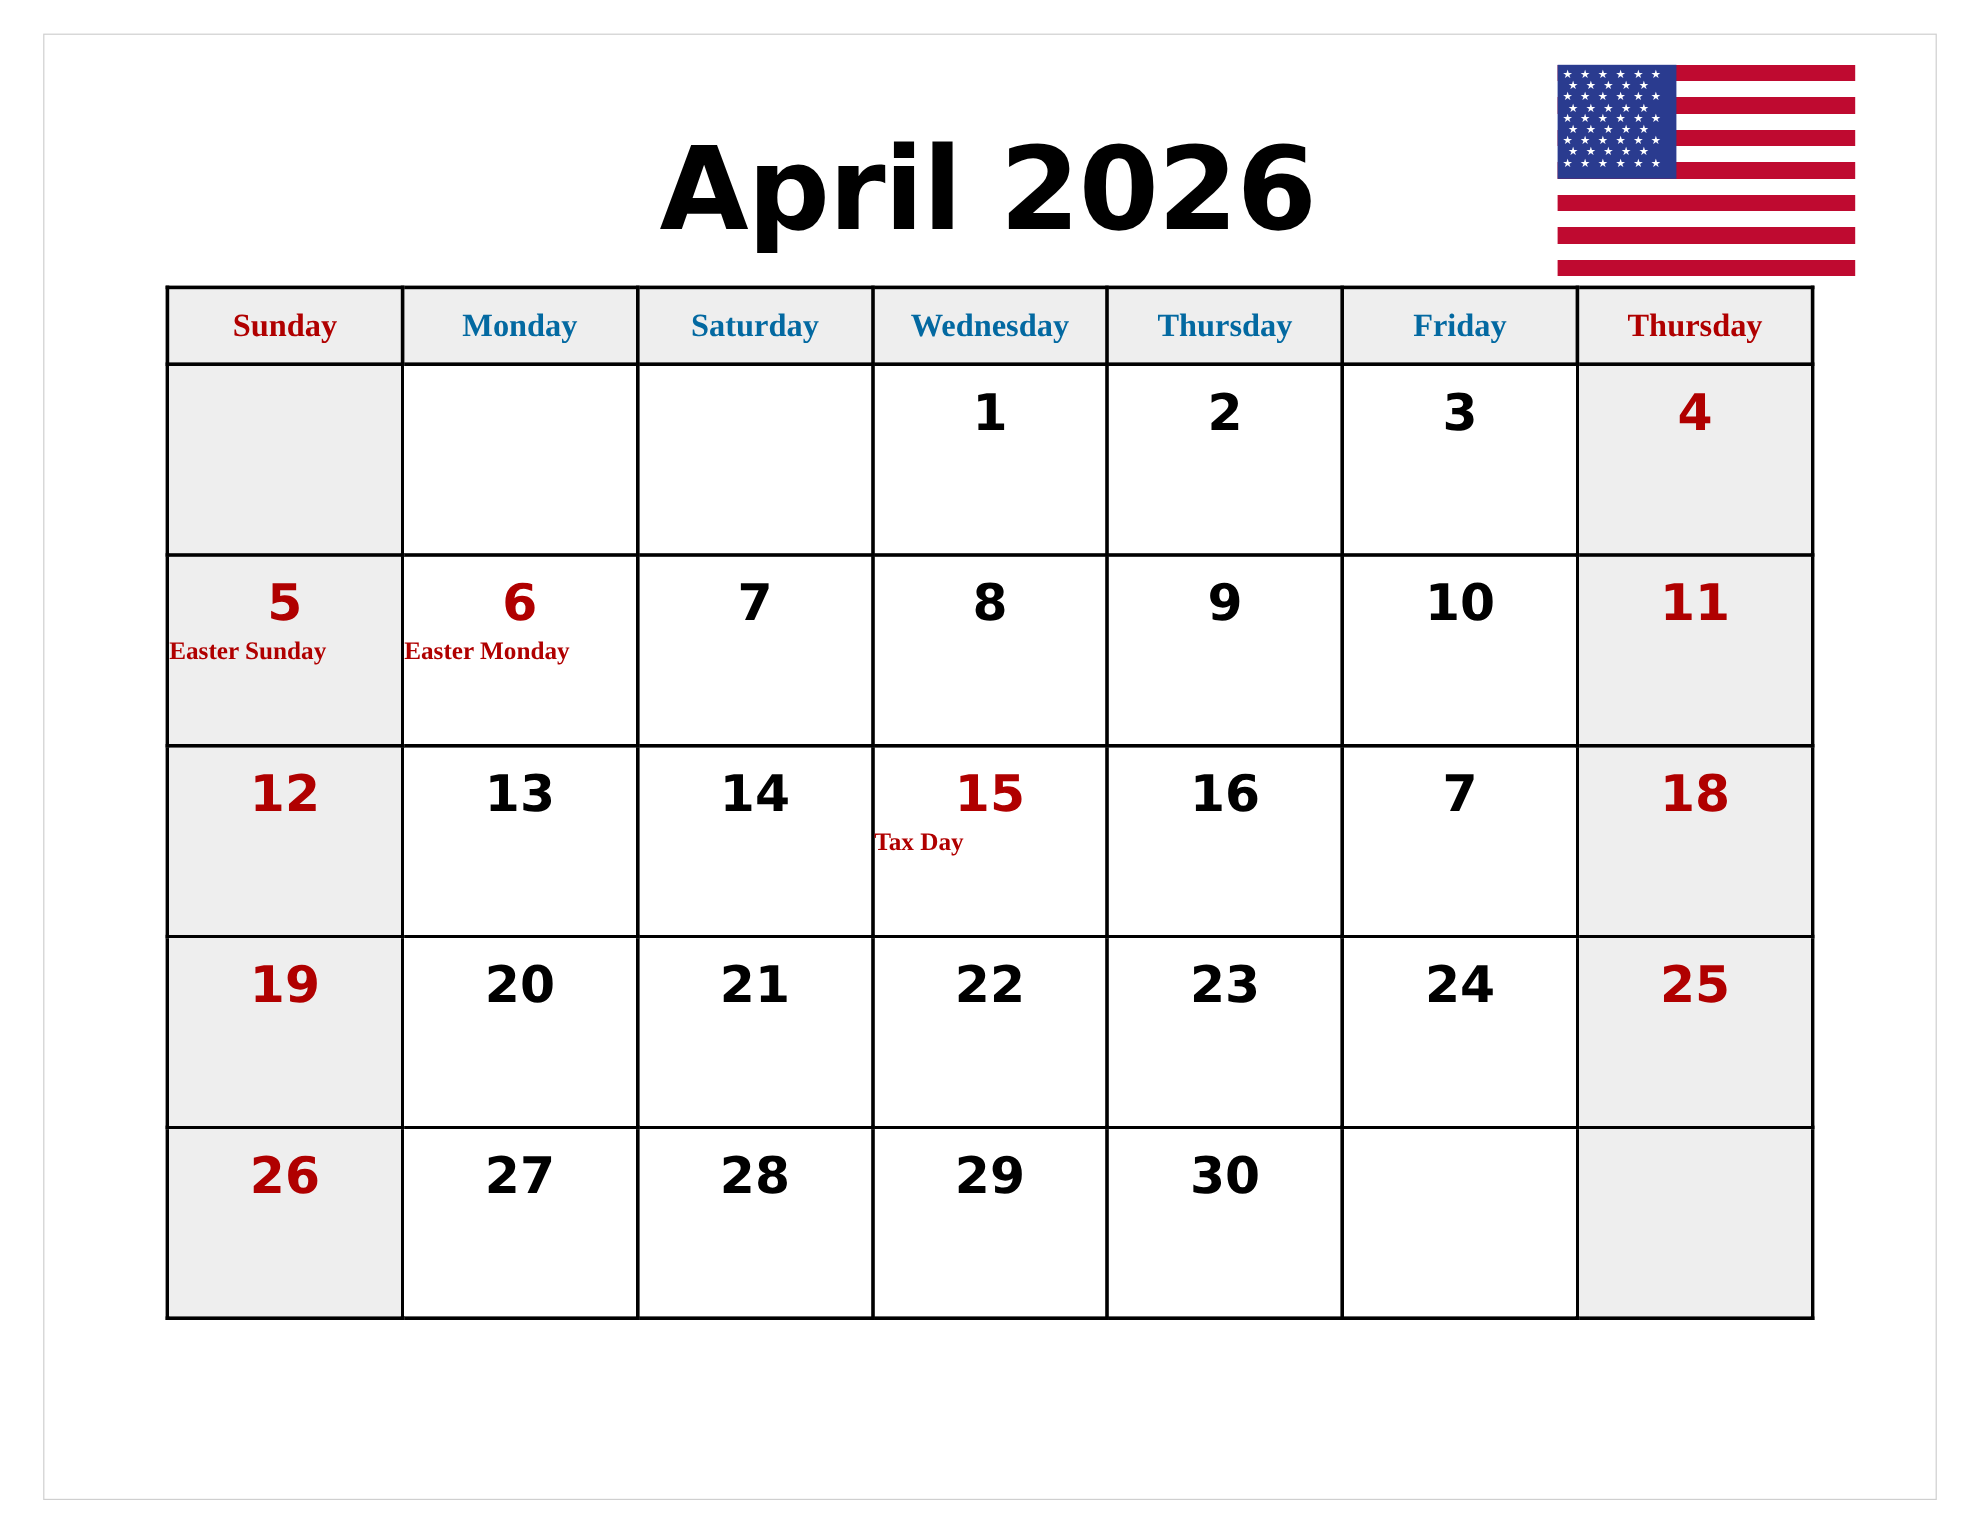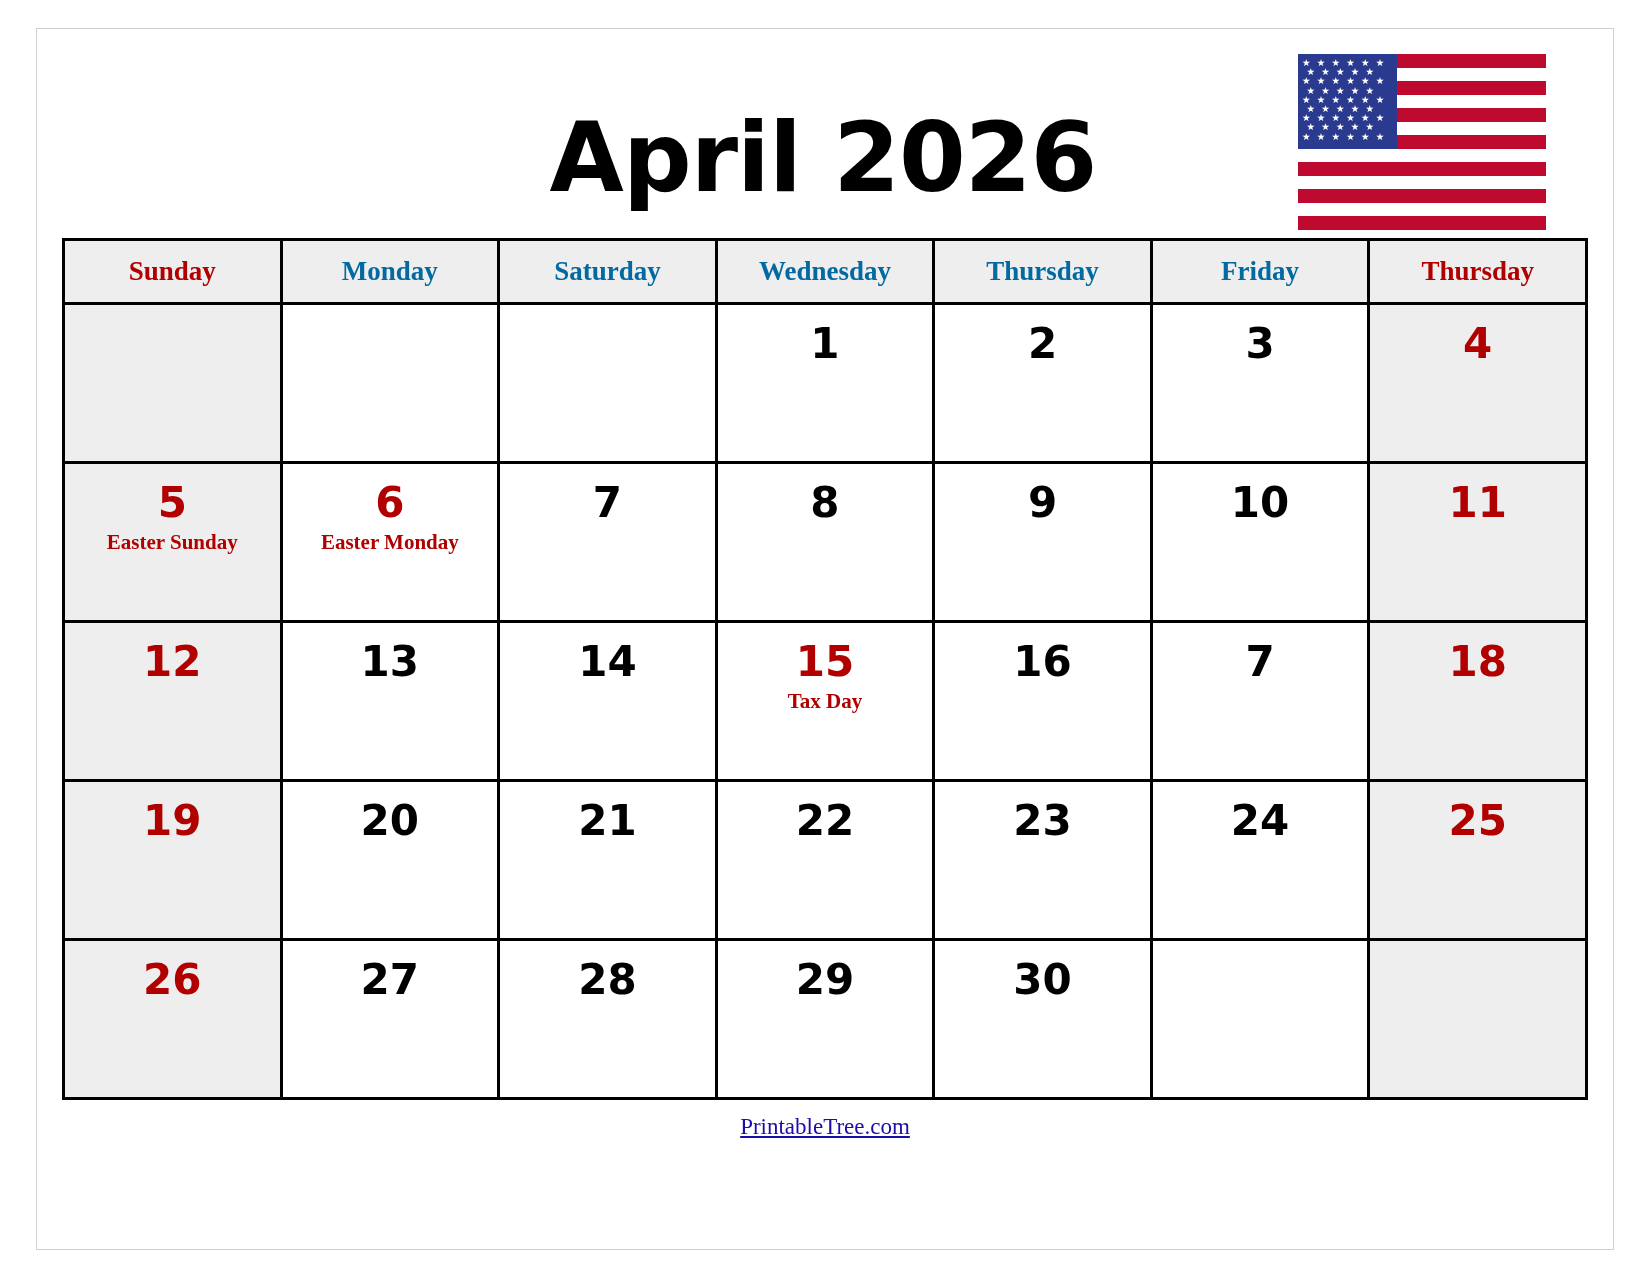--- a/index.html
+++ b/index.html
@@ -84,21 +84,21 @@
     font-size: 9.5px;
     line-height: 9.2px;
     letter-spacing: 1.6px;
     padding: 4px 0 0 4px;
     box-sizing: border-box;
     font-family: "DejaVu Sans", sans-serif;
     white-space: pre;
   }
   
   .calendar {
-    width: 1526px;
+    width: 1374px;
     margin: 0 auto;
     border-collapse: collapse;
     table-layout: fixed;
     border: 3px solid #000000;
   }
   .calendar td, .calendar th {
     border: 3px solid #000000;
     padding: 0;
     box-sizing: border-box;
   }
@@ -131,21 +131,21 @@
     font-size: 42px;
     line-height: 46px;
     padding-top: 16px;
     color: #000000;
   }
   .daynum.red {
     color: #b00000;
   }
   .event {
     display: block;
-    text-align: center;
+    text-align: left;
     font-family: "Liberation Serif", serif;
     font-weight: bold;
     font-size: 21px;
     line-height: 24px;
     color: #b00000;
     margin-top: 4px;
   }
   .footer {
     margin-top: 14px;
     text-align: center;
@@ -345,16 +345,13 @@
           <span class="event"></span>
         </td>
         <td class="weekend-cell">
           <span class="daynum red"></span>
           <span class="event"></span>
         </td>
       </tr>
     </tbody>
   </table>
 
-  <div class="footer">
-    <a href="#">PrintableTree.com</a>
-  </div>
 </div>
 
 </body></html>

